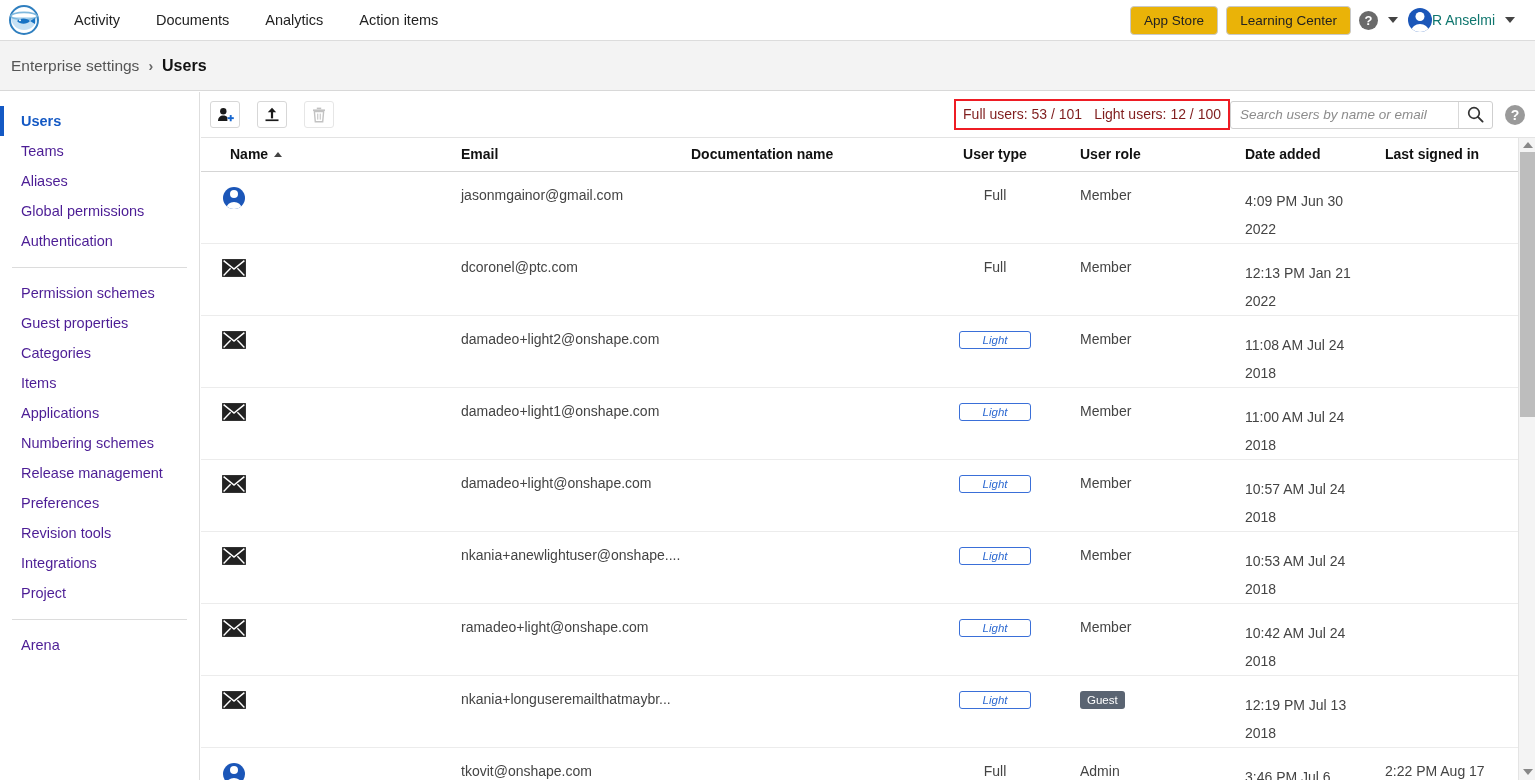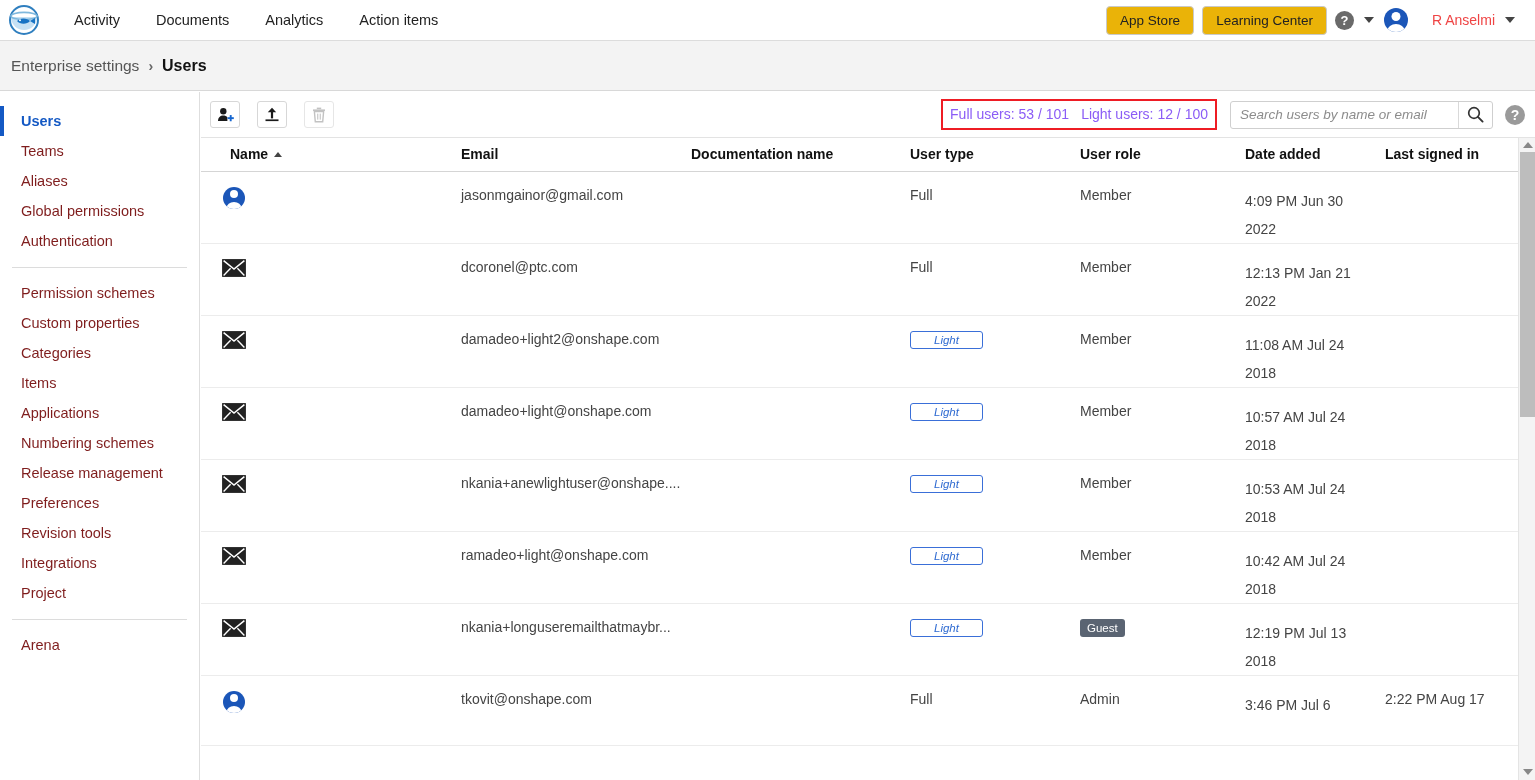--- a/index.html
+++ b/index.html
@@ -51,21 +51,21 @@
   .avatar-sm::before {
     content: ""; position: absolute; left: 50%; top: 3.5px;
     transform: translateX(-50%);
     width: 9px; height: 9px; border-radius: 50%; background: #fff;
   }
   .avatar-sm::after {
     content: ""; position: absolute; left: 50%; bottom: -5px;
     transform: translateX(-50%);
     width: 17px; height: 13px; border-radius: 50% 50% 0 0; background: #fff;
   }
-  #username { font-size: 14px; color: #ef4444; margin-left: 24px; }
+  #username { font-size: 14px; color: #0f766e; margin-left: 0; }
 
   
   #breadcrumb {
     position: absolute; top: 41px; left: 0;
     width: 1535px; height: 50px;
     background: #f3f3f3; border-bottom: 1px solid #d8d8d8;
     display: flex; align-items: center; padding-left: 11px;
   }
   #crumb-parent { font-size: 15.5px; color: #555; cursor: pointer; }
   #crumb-sep {
@@ -74,21 +74,21 @@
   #crumb-current { font-size: 16px; color: #111; font-weight: bold; }
 
   
   #sidebar {
     position: absolute; top: 92px; left: 0;
     width: 200px; height: 688px;
     background: #fff; border-right: 1px solid #dedede;
     padding-top: 14px;
   }
   .side-item {
-    height: 30px; line-height: 30px; font-size: 14.5px; color: #7f1d1d;
+    height: 30px; line-height: 30px; font-size: 14.5px; color: #4c1d95;
     padding-left: 21px; cursor: pointer; position: relative; white-space: nowrap;
   }
   .side-item.active { color: #1459c4; font-weight: bold; }
   .side-item.active::before {
     content: ""; position: absolute; left: 0; top: 0;
     width: 4px; height: 30px; background: #1459c4;
   }
   .side-div {
     height: 1px; background: #dcdcdc; margin: 11px 12px 10px 12px;
   }
@@ -106,25 +106,25 @@
   }
   .tool-btn {
     width: 30px; height: 27px; border: 1px solid #d7d7d7; border-radius: 3px;
     background: #fff; display: flex; align-items: center; justify-content: center;
     margin-right: 17px; cursor: pointer;
   }
   .tool-btn.disabled { border-color: #e6e6e6; cursor: default; }
 
   #count-badge {
     margin-left: auto; border: 2px solid #ee1c24; padding: 5px 7px;
-    font-size: 14px; color: #8b5cf6; white-space: nowrap; line-height: 17px;
+    font-size: 14px; color: #7f1d1d; white-space: nowrap; line-height: 17px;
   }
   #count-badge span + span { margin-left: 12px; }
   #searchwrap {
-    display: flex; align-items: center; margin-left: 13px;
+    display: flex; align-items: center; 
     border: 1px solid #cfcfcf; border-radius: 3px; height: 28px; width: 263px;
     background: #fff;
   }
   #searchinput {
     border: 0; outline: 0; flex: 1; height: 26px; padding: 0 9px;
     font-size: 13.5px; font-style: italic; color: #777;
     font-family: "Liberation Sans", sans-serif; background: transparent;
   }
   #searchinput::placeholder { color: #8c8c8c; font-style: italic; }
   #searchbtn {
@@ -143,21 +143,21 @@
     background: #fff; vertical-align: middle;
   }
   tbody td {
     font-size: 14px; color: #444; height: 70.7px; padding: 0;
     border-bottom: 1px solid #ececec; vertical-align: top;
     padding-top: 15px;
   }
   .c-name  { width: 260px; padding-left: 11px; }
   .c-email { width: 230px; }
   .c-doc   { width: 219px; }
-  .c-type  { width: 170px; }
+  .c-type  { width: 170px; text-align: center; }
   .c-role  { width: 165px; }
   .c-date  { width: 140px; }
   .c-last  { width: 133px; }
   thead th.c-name { padding-left: 29px; }
 
   .sort-arrow {
     display: inline-block; width: 0; height: 0; margin-left: 6px;
     border-left: 4px solid transparent; border-right: 4px solid transparent;
     border-bottom: 5px solid #444; vertical-align: 2px;
   }
@@ -247,21 +247,21 @@
 <div id="sidebar">
   <div class="side-item active">Users</div>
   <div class="side-item">Teams</div>
   <div class="side-item">Aliases</div>
   <div class="side-item">Global permissions</div>
   <div class="side-item">Authentication</div>
 
   <div class="side-div"></div>
 
   <div class="side-item">Permission schemes</div>
-  <div class="side-item">Custom properties</div>
+  <div class="side-item">Guest properties</div>
   <div class="side-item">Categories</div>
   <div class="side-item">Items</div>
   <div class="side-item">Applications</div>
   <div class="side-item">Numbering schemes</div>
   <div class="side-item">Release management</div>
   <div class="side-item">Preferences</div>
   <div class="side-item">Revision tools</div>
   <div class="side-item">Integrations</div>
   <div class="side-item">Project</div>
 
@@ -390,20 +390,40 @@
             <td class="c-last"></td>
           </tr>
           <tr>
             <td class="c-name">
               <svg class="av-env" width="24" height="18" viewBox="0 0 24 18">
                 <rect x="0.8" y="0.8" width="22.4" height="16.4" fill="#222" stroke="#222" stroke-width="1.4"></rect>
                 <path d="M1.6 1.6 L12 10 L22.4 1.6" fill="none" stroke="#fff" stroke-width="1.5"></path>
                 <path d="M1.6 16.4 L8.6 9.2 M22.4 16.4 L15.4 9.2" fill="none" stroke="#fff" stroke-width="1.4"></path>
               </svg>
             </td>
+            <td class="c-email">damadeo+light1@onshape.com</td>
+            <td class="c-doc"></td>
+            <td class="c-type"><span class="badge-light">Light</span></td>
+            <td class="c-role"><span>Member</span></td>
+            <td class="c-date">
+              <div class="date-wrap">
+                <div>11:00 AM Jul 24</div>
+                <div>2018</div>
+              </div>
+            </td>
+            <td class="c-last"></td>
+          </tr>
+          <tr>
+            <td class="c-name">
+              <svg class="av-env" width="24" height="18" viewBox="0 0 24 18">
+                <rect x="0.8" y="0.8" width="22.4" height="16.4" fill="#222" stroke="#222" stroke-width="1.4"></rect>
+                <path d="M1.6 1.6 L12 10 L22.4 1.6" fill="none" stroke="#fff" stroke-width="1.5"></path>
+                <path d="M1.6 16.4 L8.6 9.2 M22.4 16.4 L15.4 9.2" fill="none" stroke="#fff" stroke-width="1.4"></path>
+              </svg>
+            </td>
             <td class="c-email">damadeo+light@onshape.com</td>
             <td class="c-doc"></td>
             <td class="c-type"><span class="badge-light">Light</span></td>
             <td class="c-role"><span>Member</span></td>
             <td class="c-date">
               <div class="date-wrap">
                 <div>10:57 AM Jul 24</div>
                 <div>2018</div>
               </div>
             </td>

